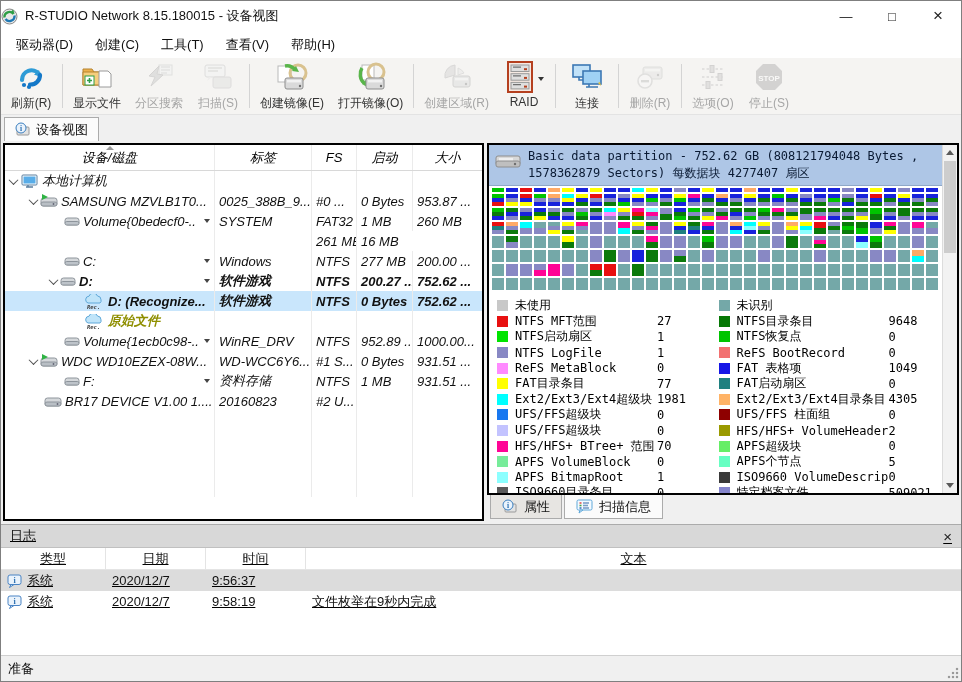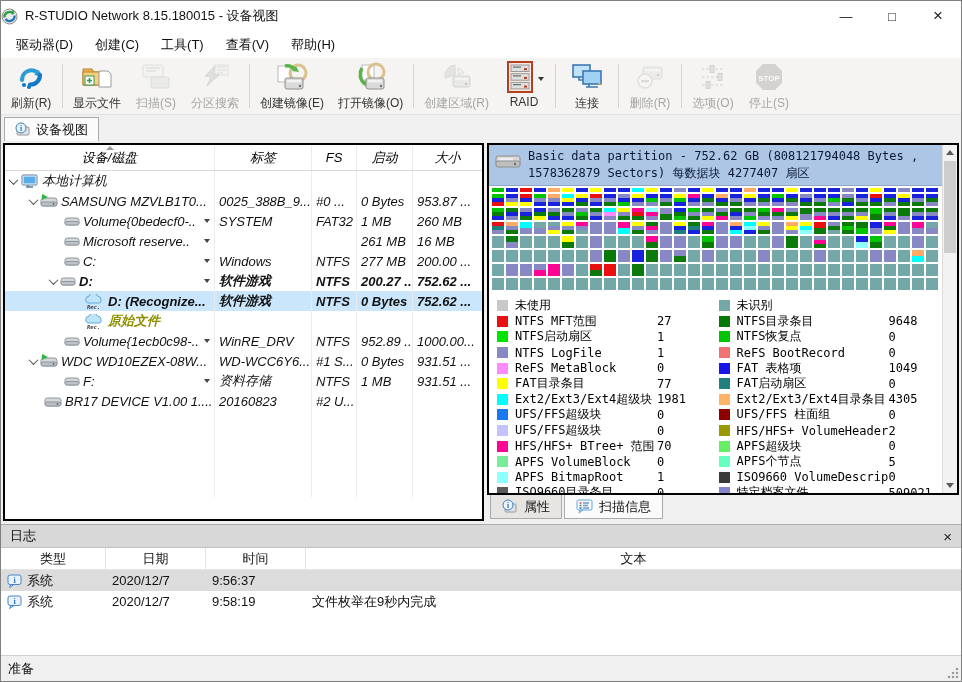--- a/index.html
+++ b/index.html
@@ -89,21 +89,21 @@
   .tri-up { width:0; height:0; border-bottom:5px solid #5a5a5a; border-left:4px solid transparent; border-right:4px solid transparent; }
   .tri-down { width:0; height:0; border-top:5px solid #5a5a5a; border-left:4px solid transparent; border-right:4px solid transparent; }
   .vs-thumb { position:absolute; left:1px; top:16px; width:12px; height:92px; background:#CDCDCD; }
 
   .right-tabs { height:26px; display:flex; padding-left:3px; align-items:flex-start; }
   .rtab { height:24px; display:flex; align-items:center; gap:6px; padding:0 11px; font-size:13px; color:#111;
           border:1px solid #ABABAB; border-top:none; background:#E7E5E2; margin-right:2px; }
   .rtab.active { background:#FBFBFB; }
 
   
-  .log { flex:1; display:flex; flex-direction:column; background:#fff; border-top:1px solid #ABABAB; margin-top:3px; }
+  .log { flex:1; display:flex; flex-direction:column; background:#fff; border-top:1px solid #ABABAB; margin-top:3px;text-decoration:underline; }
   .log-titlebar { height:23px; flex:none; background:#D8D8D8; border-bottom:1px solid #C0C0C0;
                   display:flex; align-items:center; padding:0 9px; font-size:13px; color:#111; }
   .log-close { margin-left:auto; font-size:15px; color:#222; }
   .log-grid { display:grid; grid-template-columns:105px 100px 100px 1fr; }
   .log-header { height:22px; border-bottom:1px solid #E4E4E4; }
   .log-header > div { display:flex; align-items:center; justify-content:center; font-size:13px; color:#111;
                       border-right:1px solid #E4E4E4; height:100%; }
   .log-header > div:last-child { border-right:none; }
   .log-row { height:21px; font-size:13px; color:#111; }
   .log-row > div { display:flex; align-items:center; padding:0 6px; overflow:hidden; white-space:nowrap; }
@@ -181,40 +181,40 @@
                   <path d="M18 9h9l3 3v13h-12z" fill="#fff" stroke="#9a9a9a"></path>
                 </svg></span>
             </div>
           </div>
           <div class="tb-label">显示文件</div>
         </div>
         <div class="tb-btn disabled">
           <div class="tb-icon">
             <div class="tb-iconrow">
               <span><svg width="32" height="30" viewBox="0 0 32 30">
+                  <rect x="16" y="3" width="13" height="10" fill="#F0F0F0" stroke="#C8C8C8"></rect>
+                  <path d="M18 5h9M18 8h9M18 11h6" stroke="#CFCFCF" stroke-width="1.4"></path>
+                  <path d="M16 4L6 14l6 1-4 9 12-11-6-1z" fill="#C6C6C6" stroke="#AFAFAF"></path>
+                </svg></span>
+            </div>
+          </div>
+          <div class="tb-label">分区搜索</div>
+        </div>
+        <div class="tb-btn disabled">
+          <div class="tb-icon">
+            <div class="tb-iconrow">
+              <span><svg width="32" height="30" viewBox="0 0 32 30">
                   <rect x="3" y="3" width="20" height="12" rx="2" fill="#F2F2F2" stroke="#C2C2C2"></rect>
                   <path d="M6 6h14M6 9h10" stroke="#C9C9C9" stroke-width="1.6"></path>
                   <path d="M7 15l-2 4 5-4z" fill="#E4E4E4"></path>
                   <rect x="11" y="15" width="18" height="11" rx="2" fill="#DEDEDE" stroke="#C2C2C2"></rect>
                 </svg></span>
             </div>
           </div>
           <div class="tb-label">扫描(S)</div>
-        </div>
-        <div class="tb-btn disabled">
-          <div class="tb-icon">
-            <div class="tb-iconrow">
-              <span><svg width="32" height="30" viewBox="0 0 32 30">
-                  <rect x="16" y="3" width="13" height="10" fill="#F0F0F0" stroke="#C8C8C8"></rect>
-                  <path d="M18 5h9M18 8h9M18 11h6" stroke="#CFCFCF" stroke-width="1.4"></path>
-                  <path d="M16 4L6 14l6 1-4 9 12-11-6-1z" fill="#C6C6C6" stroke="#AFAFAF"></path>
-                </svg></span>
-            </div>
-          </div>
-          <div class="tb-label">分区搜索</div>
         </div>
       </div>
       <div class="tb-sep"></div>
       <div class="tb-group">
         <div class="tb-btn">
           <div class="tb-icon">
             <div class="tb-iconrow">
               <span><svg width="34" height="30" viewBox="0 0 34 30">
                   <rect x="3" y="4" width="13" height="16" fill="#fff" stroke="#B9B9B9"></rect>
                   <circle cx="23" cy="11" r="8" fill="none" stroke="#D9C28F" stroke-width="3"></circle>
@@ -434,31 +434,20 @@
               </span>
               <span>Volume{0bedecf0-..</span>
               <span class="row-dd"></span>
             </div>
             <div>SYSTEM</div>
             <div>FAT32</div>
             <div>1 MB</div>
             <div>260 MB</div>
           </div>
           <div class="trow">
-            <div class="name-cell" style="padding-left: 45px;">
-              <span class="chev-space"></span>
-              <span class="ticon">
-                <svg width="16" height="11" viewBox="0 0 16 11">
-                  <rect x="1" y="2" width="14" height="7" rx="2.5" fill="#D5D8DB" stroke="#8E959C"></rect>
-                  <rect x="1" y="5.5" width="14" height="3.5" rx="1.7" fill="#BDC3C9" stroke="#8E959C"></rect>
-                </svg>
-              </span>
-              <span>Microsoft reserve..</span>
-              <span class="row-dd"></span>
-            </div>
             <div></div>
             <div></div>
             <div>261 MB</div>
             <div>16 MB</div>
           </div>
           <div class="trow">
             <div class="name-cell" style="padding-left: 45px;">
               <span class="chev-space"></span>
               <span class="ticon">
                 <svg width="16" height="11" viewBox="0 0 16 11">

